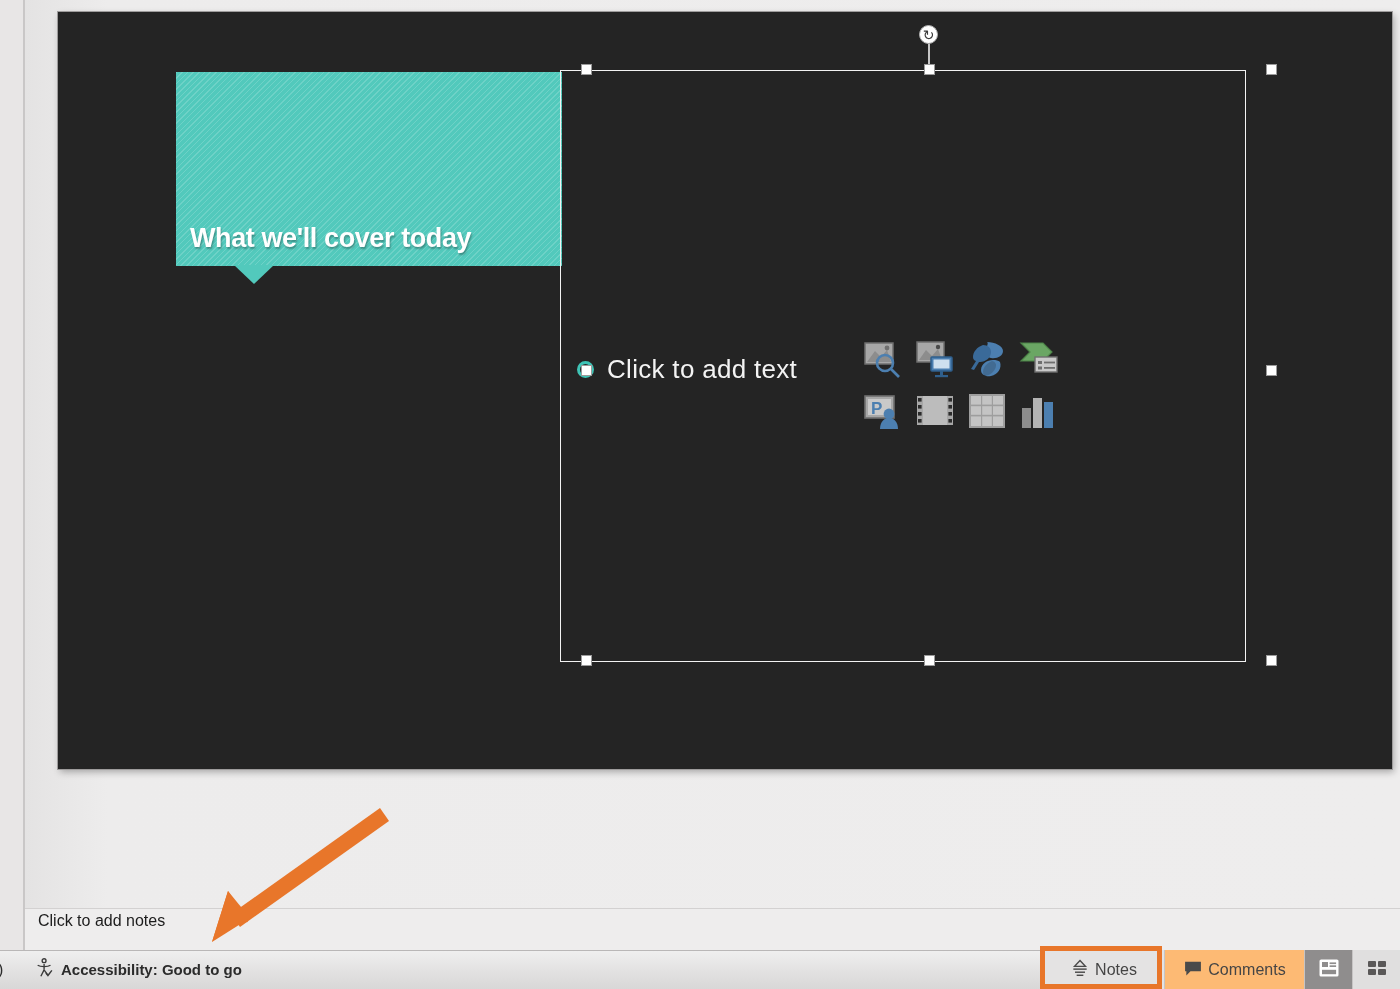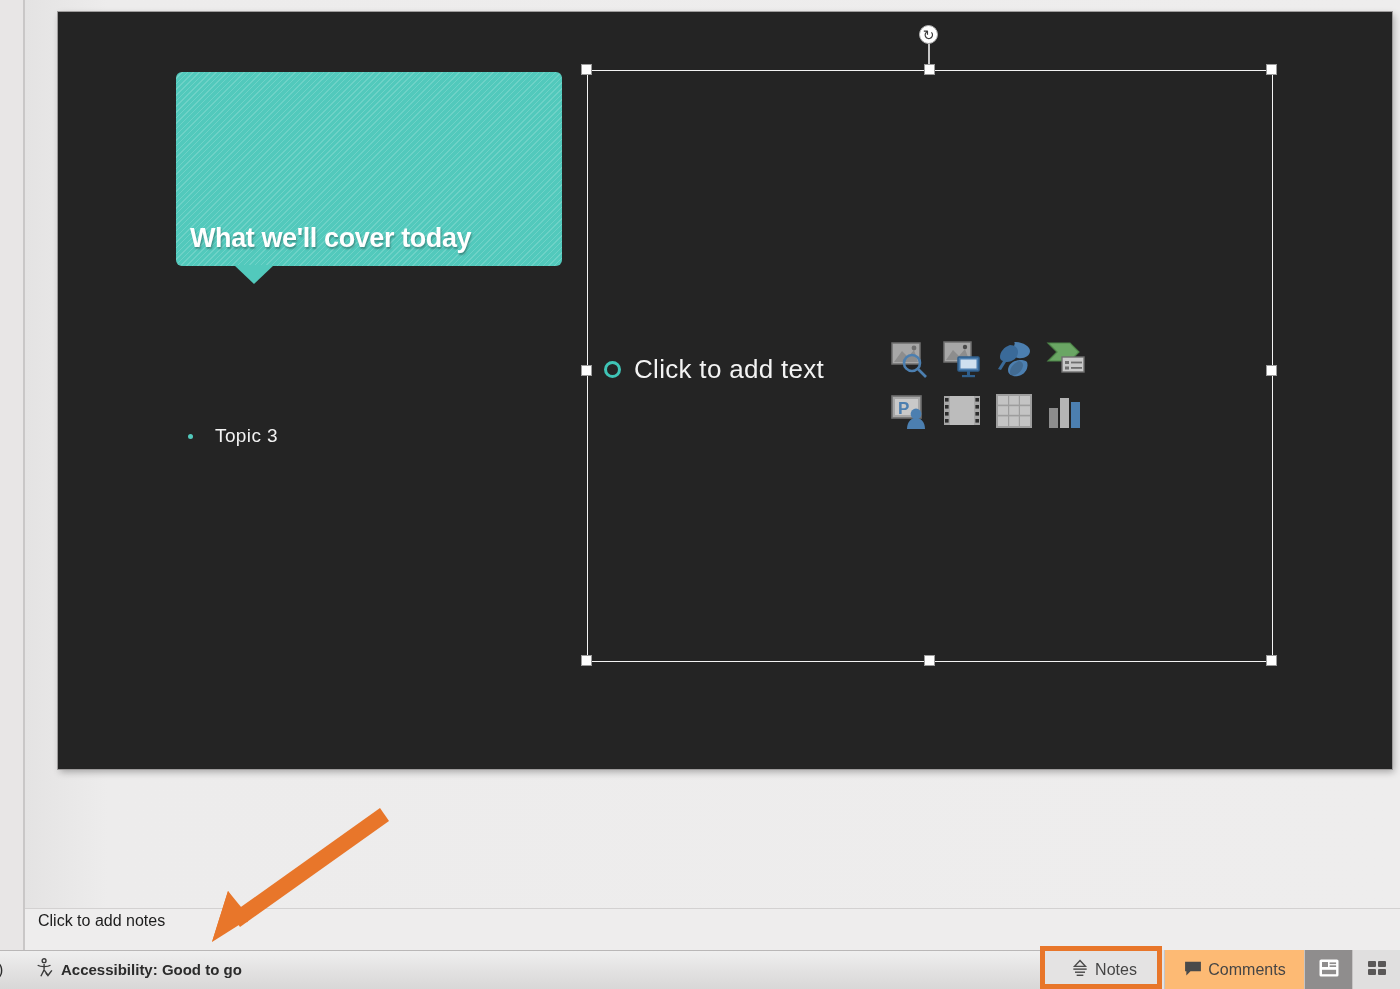--- a/index.html
+++ b/index.html
@@ -34,21 +34,21 @@
   }
 
   
   .title-bubble {
     position: absolute; left: 118px; top: 60px;
     width: 386px; height: 194px;
     background-color: #52c9bc;
     background-image: repeating-linear-gradient(
         135deg, rgba(255,255,255,.16) 0px, rgba(255,255,255,.16) 1px,
         rgba(0,0,0,0) 1px, rgba(0,0,0,0) 4px);
-    border-radius: 6px;
+    border-radius: 0;
   }
   .title-tail {
     position: absolute; left: 176px; top: 253px;
     width: 0; height: 0;
     border-left: 20px solid transparent;
     border-right: 20px solid transparent;
     border-top: 19px solid #52c9bc;
   }
   .title-text {
     position: absolute; left: 6px; bottom: 12px;
@@ -73,21 +73,21 @@
   }
   .bullet-dot {
     width: 5px; height: 5px; border-radius: 50%;
     background: #52c9bc;
     margin-left: 5px; margin-right: 22px;
     flex: 0 0 auto;
   }
 
   
   .ph-box {
-    position: absolute; left: 529px; top: 58px;
+    position: absolute; left: 502px; top: 58px;
     width: 686px; height: 592px;
     border: 1.5px solid #f3f3f3;
   }
   .ph-text-row {
     position: absolute; left: 16px; top: 283px;
     display: flex; align-items: center;
   }
   .ph-ring {
     width: 17px; height: 17px; border-radius: 50%;
     border: 3px solid #3fc4b6;
@@ -200,24 +200,20 @@
   <div class="editor-bg"></div>
 
   <div class="slide">
 
     <div class="title-bubble">
       <div class="title-text">What we'll cover today</div>
     </div>
     <div class="title-tail"></div>
 
     <div class="bullets">
-      <div class="bullet-row">
-        <span class="bullet-dot"></span>
-        <span>Topic 3</span>
-      </div>
     </div>
 
     <div class="ph-box">
 
       <div class="ph-text-row">
         <span class="ph-ring"></span>
         <span class="ph-text">Click to add text</span>
       </div>
 
       <div class="icon-grid">

